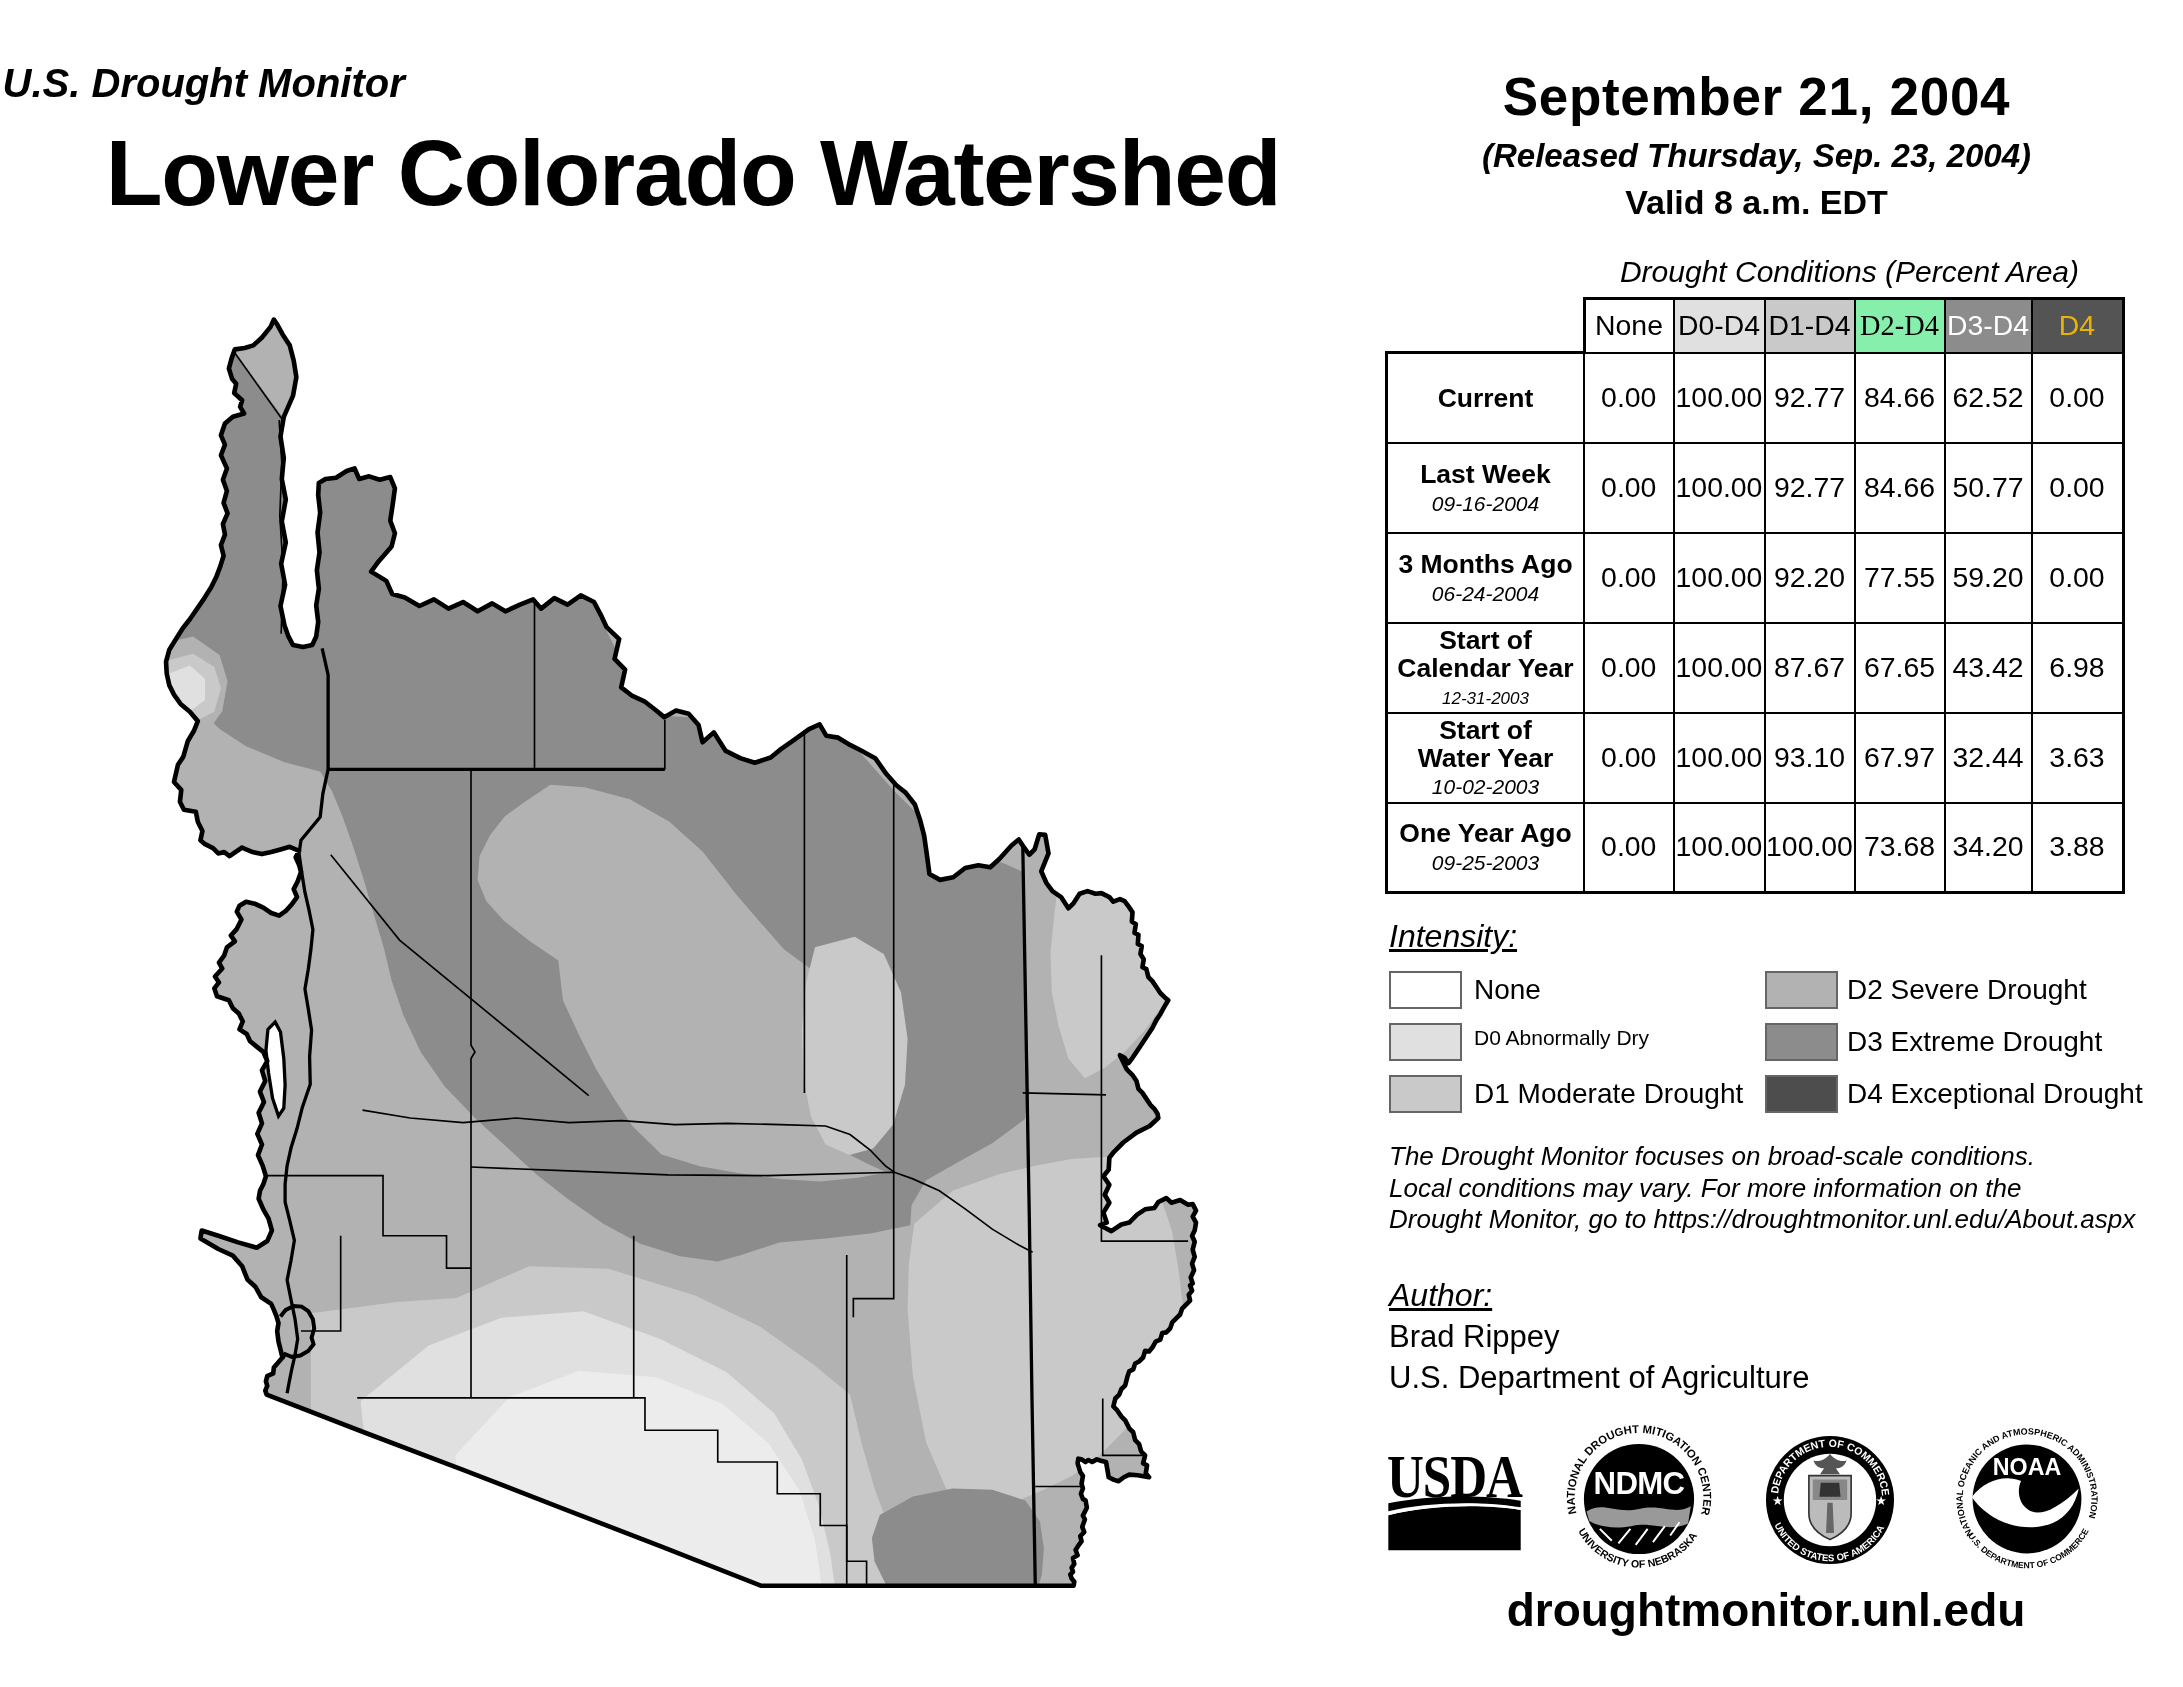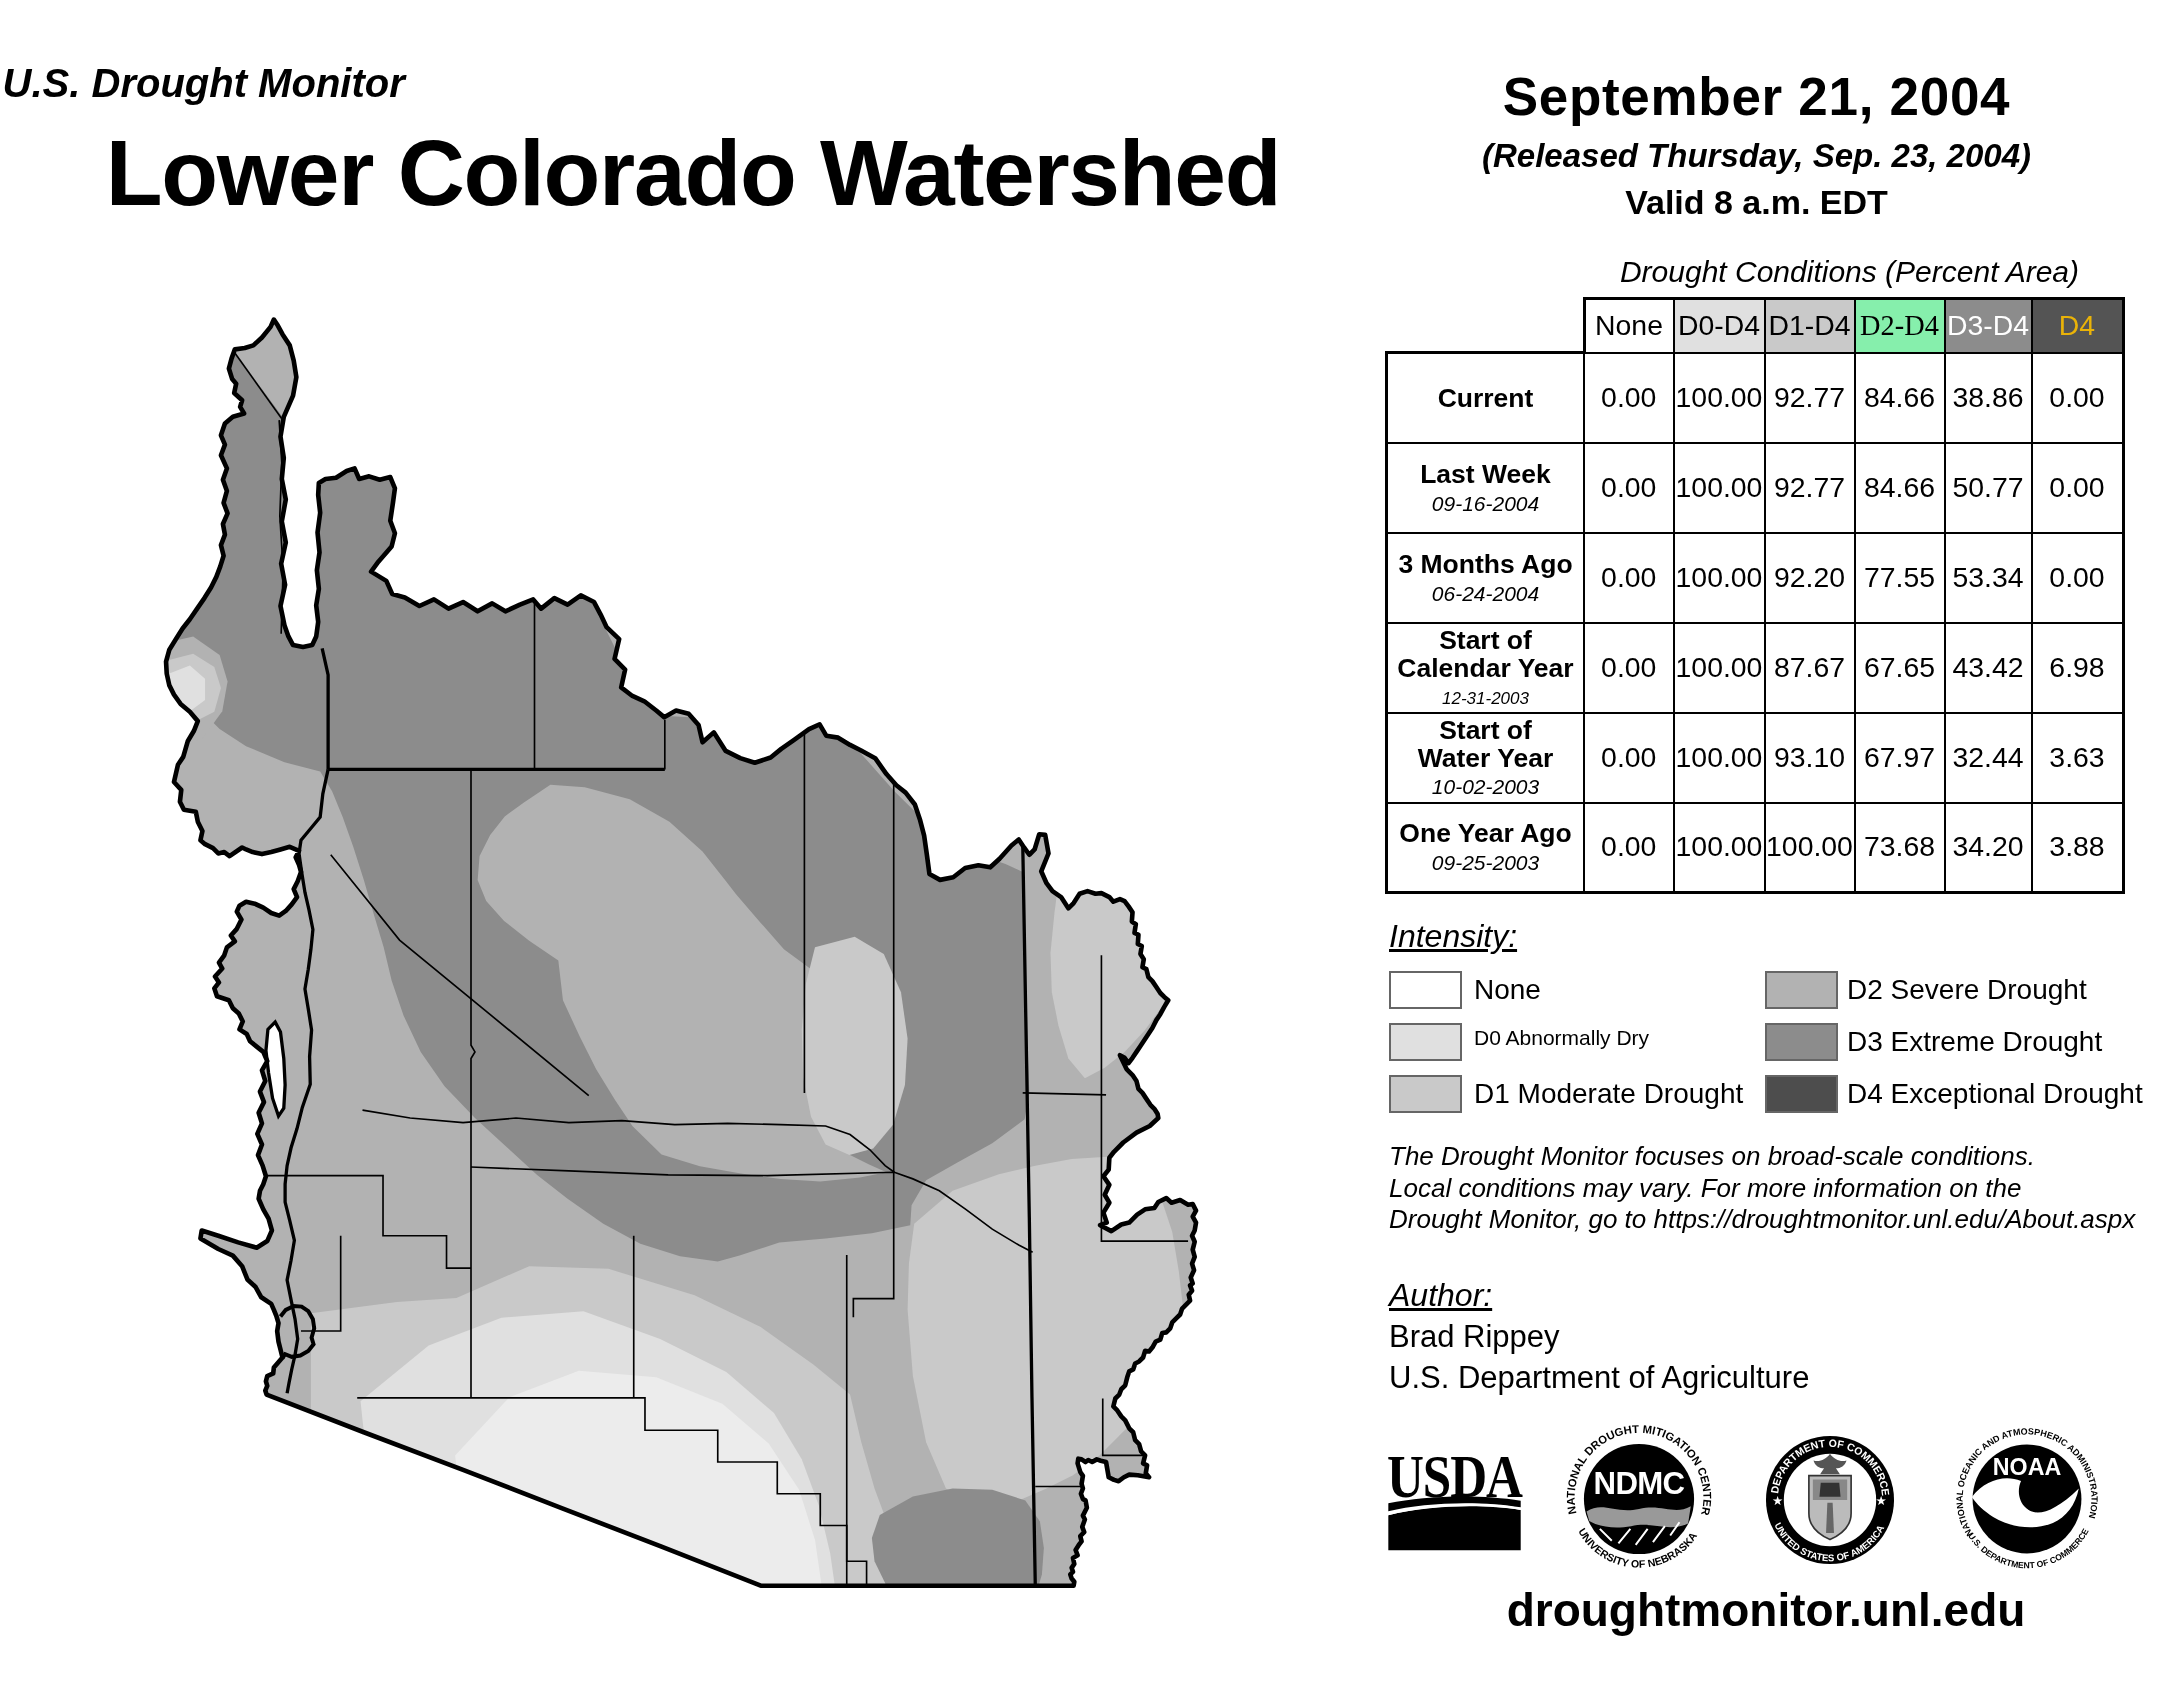--- a/index.html
+++ b/index.html
@@ -124,39 +124,39 @@
 <td style="width:88px;background:#86efac;border-width:3.3px 2px 2px 2px;font-family:Liberation Serif, serif;">D2-D4</td>
 <td style="width:85px;background:#8c8c8c;color:#fff;border-width:3.3px 2px 2px 2px;">D3-D4</td>
 <td style="width:89px;background:#545454;color:#eab308;border-width:3.3px 3.3px 2px 2px;">D4</td>
 </tr>
 <tr style="height:90px;">
           <td style="border-width:3.3px 2px 2px 3.3px;"><span style="font-size:26.5px;font-weight:bold;line-height:0.92;">Current</span></td>
           <td>0.00</td>
           <td>100.00</td>
           <td>92.77</td>
           <td>84.66</td>
-          <td>38.86</td>
+          <td>62.52</td>
           <td style="border-right-width:3.3px;">0.00</td>
         </tr>
 <tr style="height:90px;">
           <td style="border-left-width:3.3px;"><span style="font-size:26.5px;font-weight:bold;line-height:0.92;">Last Week</span><br><span style="font-size:21px;font-style:italic;line-height:0.9;">09-16-2004</span></td>
           <td>0.00</td>
           <td>100.00</td>
           <td>92.77</td>
           <td>84.66</td>
           <td>50.77</td>
           <td style="border-right-width:3.3px;">0.00</td>
         </tr>
 <tr style="height:90px;">
           <td style="border-left-width:3.3px;"><span style="font-size:26.5px;font-weight:bold;line-height:0.92;">3 Months Ago</span><br><span style="font-size:21px;font-style:italic;line-height:0.9;">06-24-2004</span></td>
           <td>0.00</td>
           <td>100.00</td>
           <td>92.20</td>
           <td>77.55</td>
-          <td>53.34</td>
+          <td>59.20</td>
           <td style="border-right-width:3.3px;">0.00</td>
         </tr>
 <tr style="height:90px;">
           <td style="border-left-width:3.3px;"><span style="font-size:26.5px;font-weight:bold;line-height:0.92;">Start of<br>Calendar Year</span><br><span style="font-size:17px;font-style:italic;line-height:0.9;">12-31-2003</span></td>
           <td>0.00</td>
           <td>100.00</td>
           <td>87.67</td>
           <td>67.65</td>
           <td>43.42</td>
           <td style="border-right-width:3.3px;">6.98</td>

